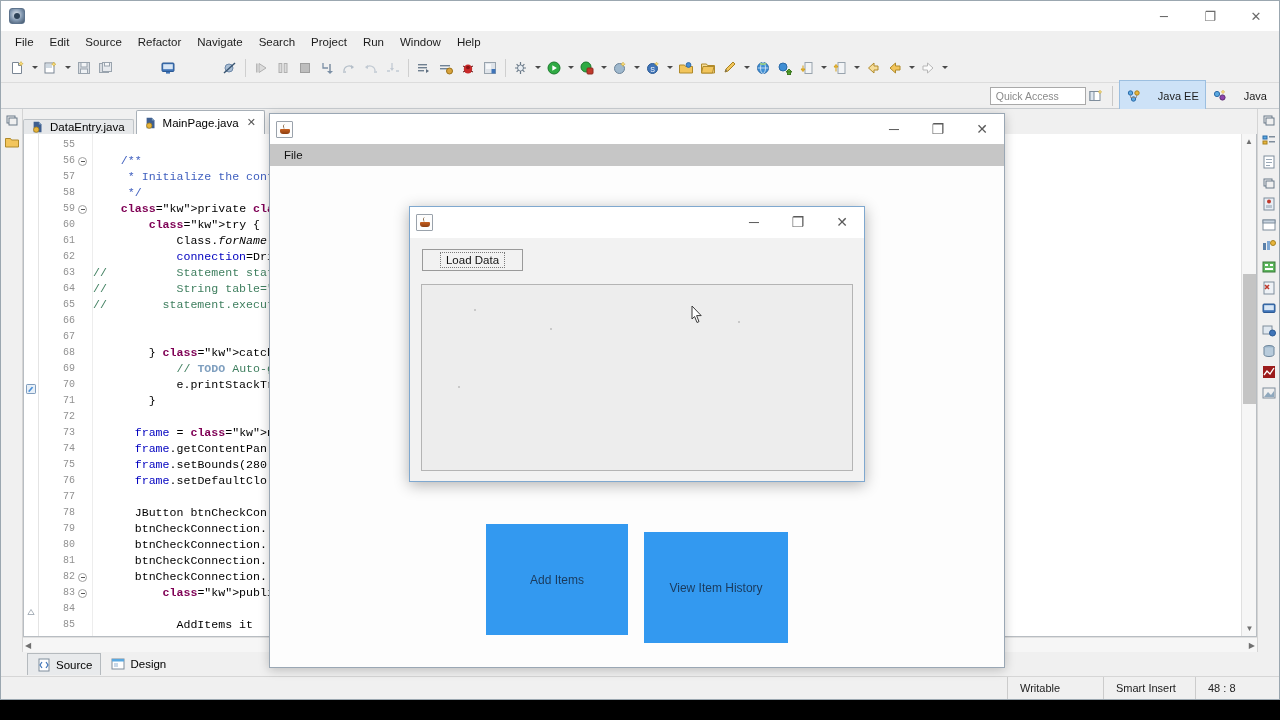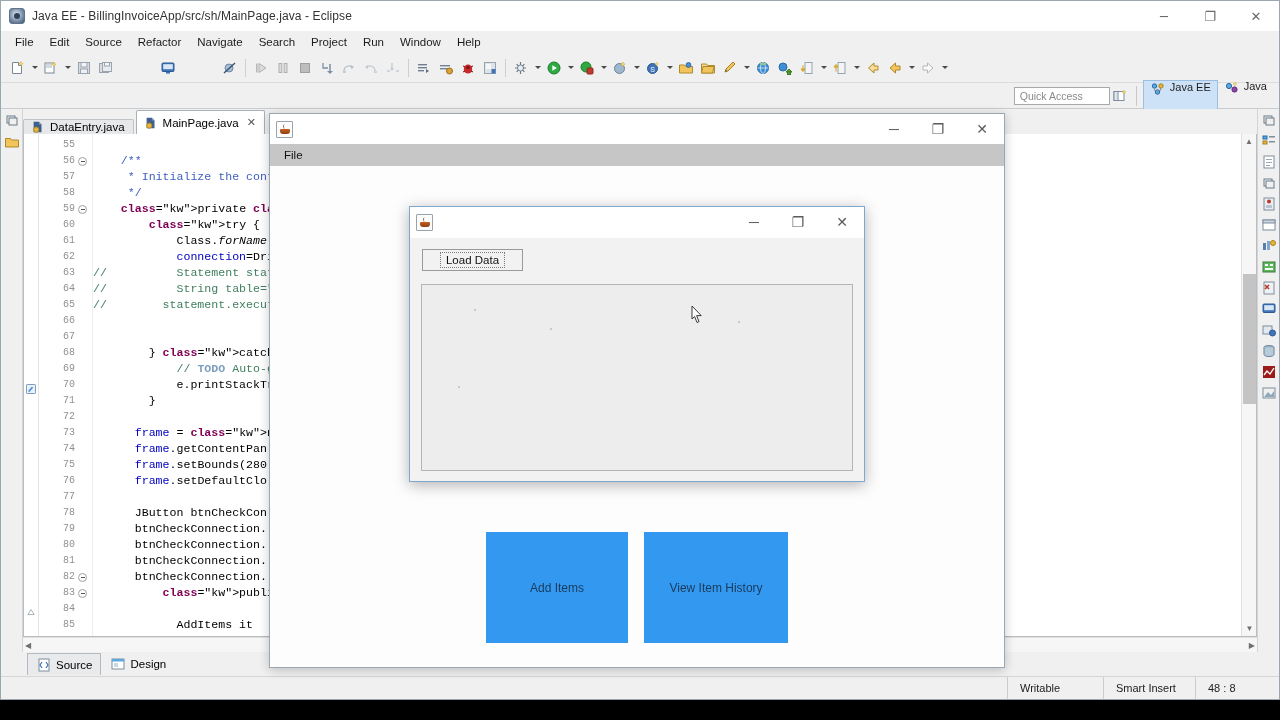--- a/index.html
+++ b/index.html
@@ -69,21 +69,21 @@
     height: 26px; background: #f0f0f0; display: flex; align-items: center;
     justify-content: flex-end; padding-right: 6px; border-bottom: 1px solid #c8ccd0;
   }
   .qa-box {
     width: 96px; height: 18px; border: 1px solid #a9a9a9; background: #fff;
     font-size: 10.5px; color: #8a8a8a; display: flex; align-items: center;
     padding-left: 5px; 
   }
   .persp-sep { width: 1px; height: 20px; background: #c8c8c8; margin: 0 6px; }
   .persp-btn {
-    height: 32px; display: flex; gap: 4px; padding: 0 6px;
+    height: 32px; display: flex; align-items: center; gap: 16px; padding: 0 6px;
     font-size: 11px; color: #1c1c1c;
   }
   .persp-btn.active { background: #cde2f7; border: 1px solid #9cbfe0; }
   .persp-open { width: 20px; height: 20px; display: flex; align-items: center; justify-content: center; }
 
   
   .workbench { position: relative; height: 543px; background: #f0f0f0; display: flex; }
 
   .left-rail {
     width: 22px; background: #f0f0f0; border-right: 1px solid #d4d4d4;
@@ -238,21 +238,20 @@
 </style>
 </head>
 <body>
 
 <div id="root">
 
   <div class="eclipse-window">
 
     <div class="titlebar">
       <div class="title-icon"></div>
-      <span class="title-text">Java EE - BillingInvoiceApp/src/sh/MainPage.java - Eclipse</span>
       <div class="win-controls">
         <div class="win-btn">
             <span class="wb-glyph">─</span>
           </div>
         <div class="win-btn">
             <span class="wb-glyph">❐</span>
           </div>
         <div class="win-btn close">
             <span class="wb-glyph">✕</span>
           </div>
@@ -759,21 +758,21 @@
           </div>
         <div class="jwin-btn close">
             <span>✕</span>
           </div>
       </div>
     </div>
     <div class="jmenubar">
       <span class="jmenu">File</span>
     </div>
     <div class="jframe-content" style="height:501px">
-      <div class="blue-btn" style="left:216px; top:366px; width:142px; height:111px;">
+      <div class="blue-btn" style="left:216px; top:358px; width:142px; height:111px;">
         <span>Add Items</span>
       </div>
       <div class="blue-btn" style="left:374px; top:366px; width:144px; height:111px;">
         <span>View Item History</span>
       </div>
     </div>
   </div>
 
   <div class="jdialog" style="left:409px; top:206px; width:456px; height:276px;">
     <div class="jd-title">

